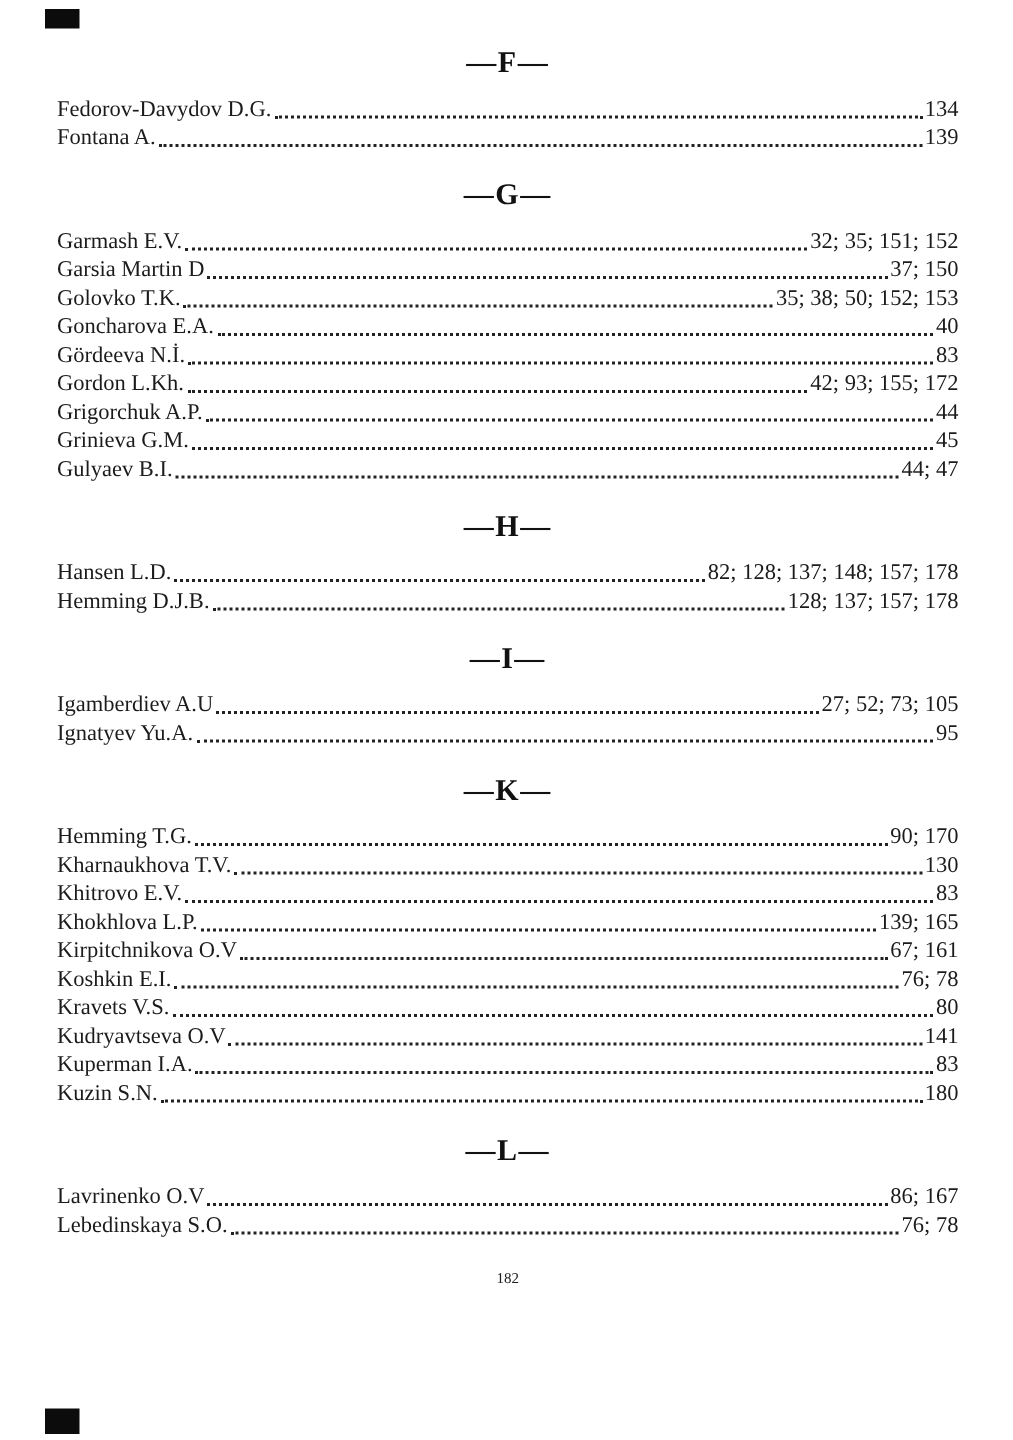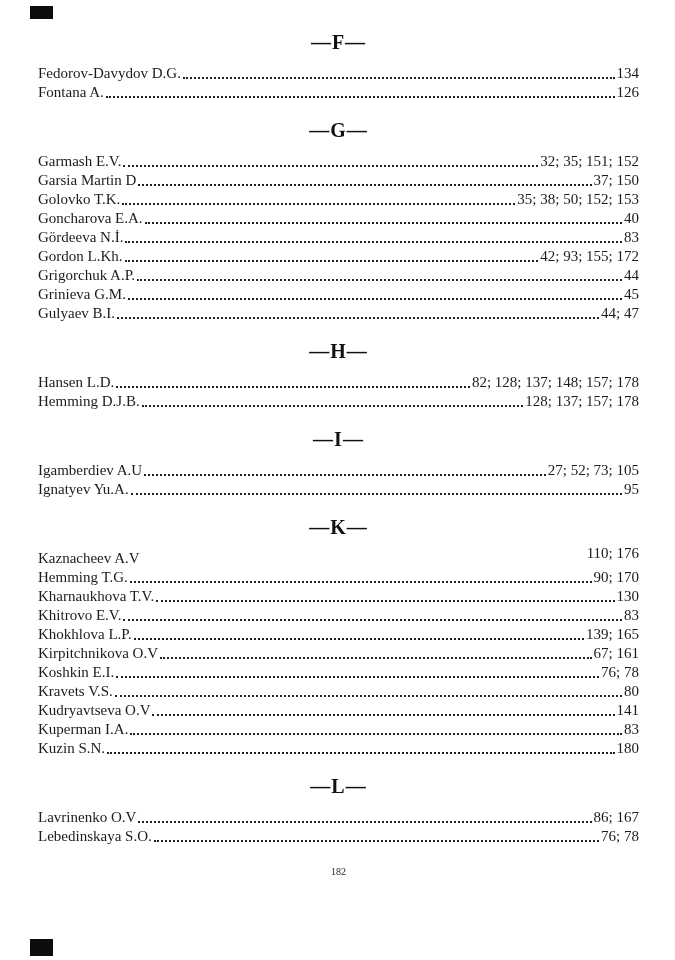--- a/index.html
+++ b/index.html
@@ -67,21 +67,21 @@
       <div class="section-header">—F—</div>
       <div>
         <div class="entry">
           <span class="name">Fedorov-Davydov D.G.</span>
           <span class="leader"></span>
           <span class="pages">134</span>
         </div>
         <div class="entry">
           <span class="name">Fontana A.</span>
           <span class="leader"></span>
-          <span class="pages">126</span>
+          <span class="pages">139</span>
         </div>
       </div>
       <div class="section-header">—G—</div>
       <div>
         <div class="entry">
           <span class="name">Garmash E.V.</span>
           <span class="leader"></span>
           <span class="pages">32; 35; 151; 152</span>
         </div>
         <div class="entry">
@@ -146,25 +146,20 @@
           <span class="pages">27; 52; 73; 105</span>
         </div>
         <div class="entry">
           <span class="name">Ignatyev Yu.A.</span>
           <span class="leader"></span>
           <span class="pages">95</span>
         </div>
       </div>
       <div class="section-header">—K—</div>
       <div>
-        <div class="entry">
-          <span class="name">Kaznacheev A.V</span>
-          <span class="leader no-leader"></span>
-          <span class="pages raised">110; 176</span>
-        </div>
         <div class="entry">
           <span class="name">Hemming T.G.</span>
           <span class="leader"></span>
           <span class="pages">90; 170</span>
         </div>
         <div class="entry">
           <span class="name">Kharnaukhova T.V.</span>
           <span class="leader"></span>
           <span class="pages">130</span>
         </div>

